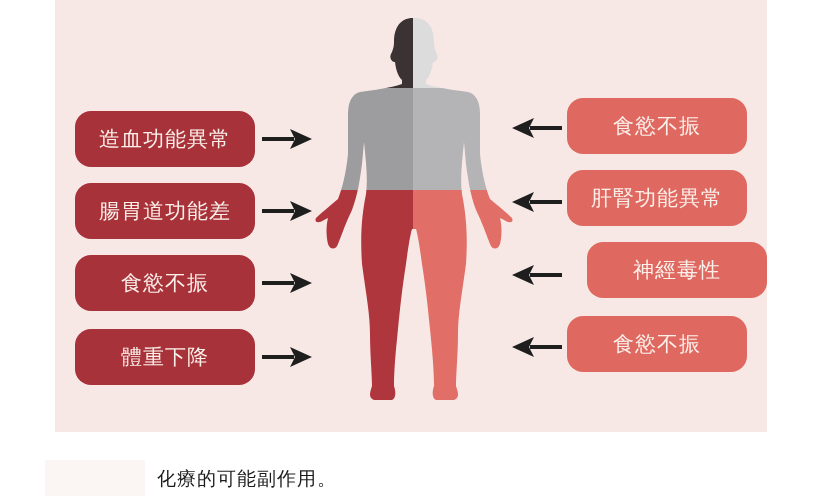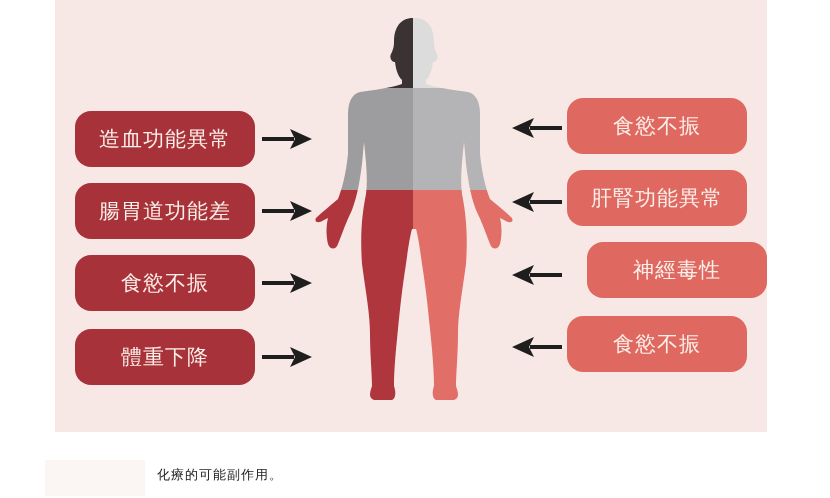--- a/index.html
+++ b/index.html
@@ -24,21 +24,21 @@
     .left-box { left: 75px; background: #a8323a; }
     .right-box { left: 567px; background: #df6961; }
     .arrow { position: absolute; width: 50px; height: 22px; }
     .figure { position: absolute; left: 312px; top: 14px; width: 204px; height: 396px; }
     .caption-swatch {
       position: absolute; left: 45px; top: 460px; width: 100px; height: 36px;
       background: #fbf6f4;
     }
     .caption {
       position: absolute; left: 157px; top: 466px;
-      font-size: 13px; color: #1c1c1c; letter-spacing: 1px;
+      font-size: 19px; color: #1c1c1c; letter-spacing: 1px;
     }
   </style>
 </head>
 <body>
 
 <div class="panel"></div>
 
 <svg class="figure" viewBox="0 0 204 396" xmlns="http://www.w3.org/2000/svg">
   <defs>
     <clipPath id="bodyClip">

